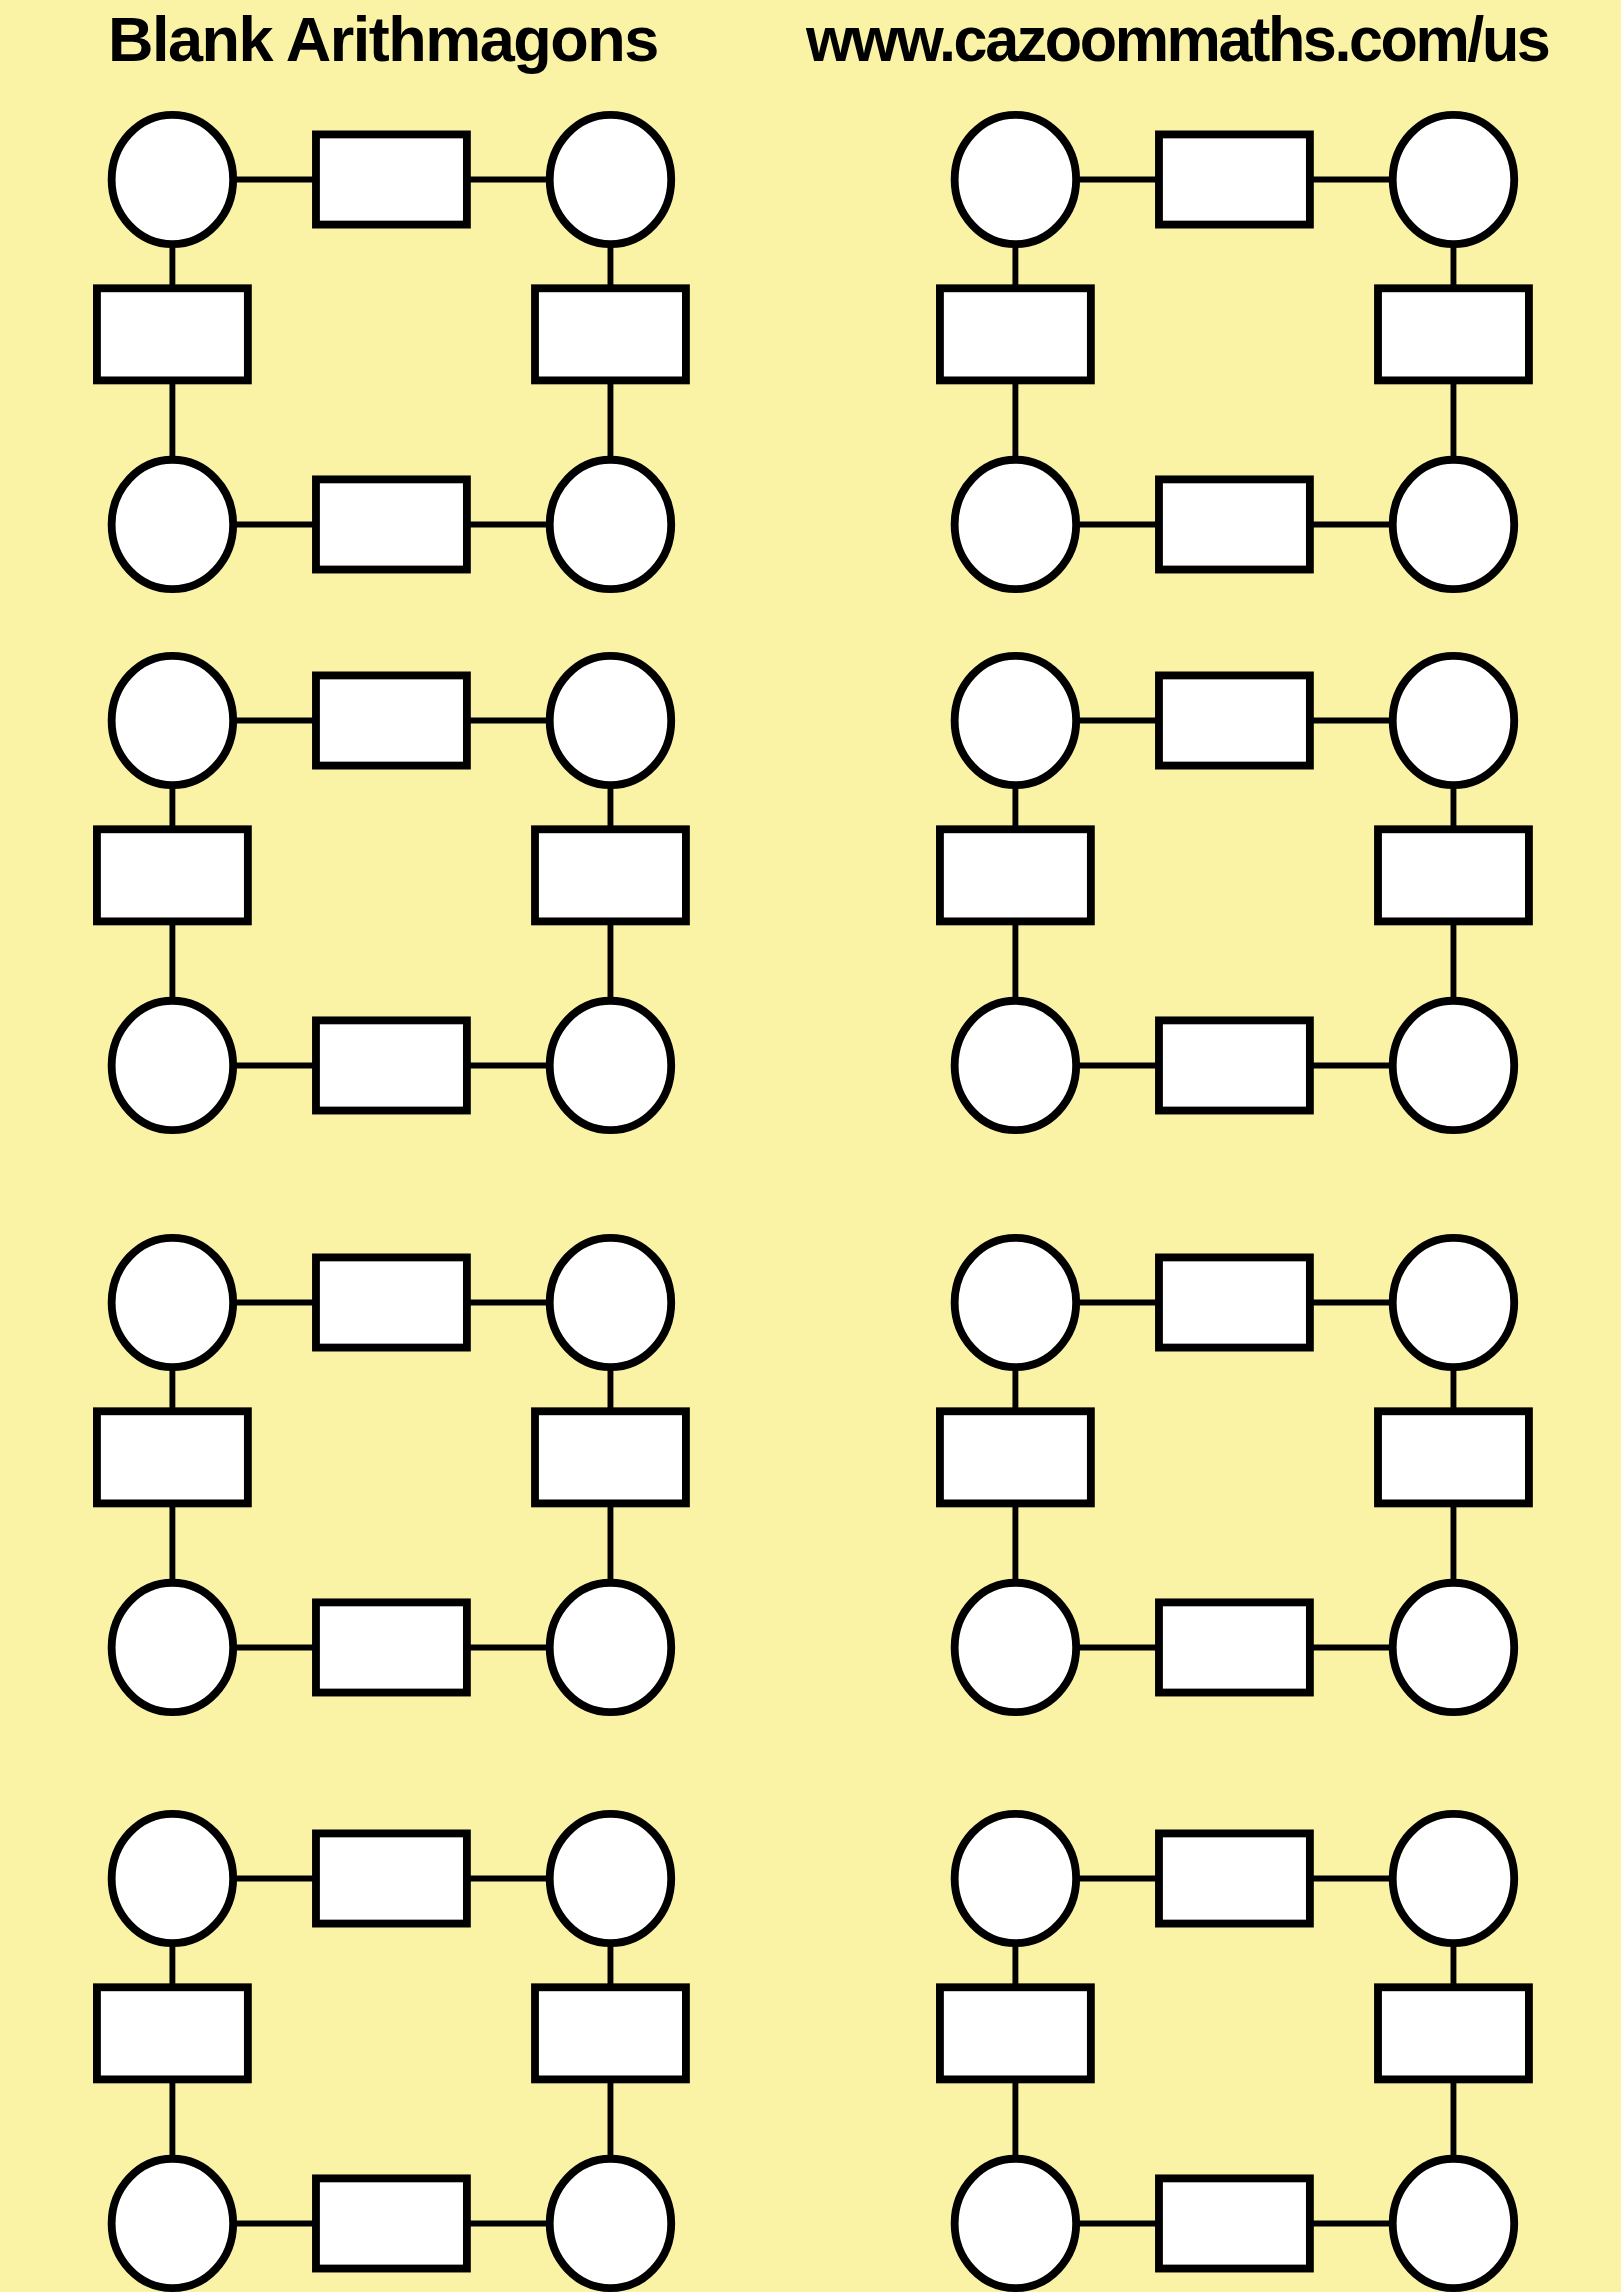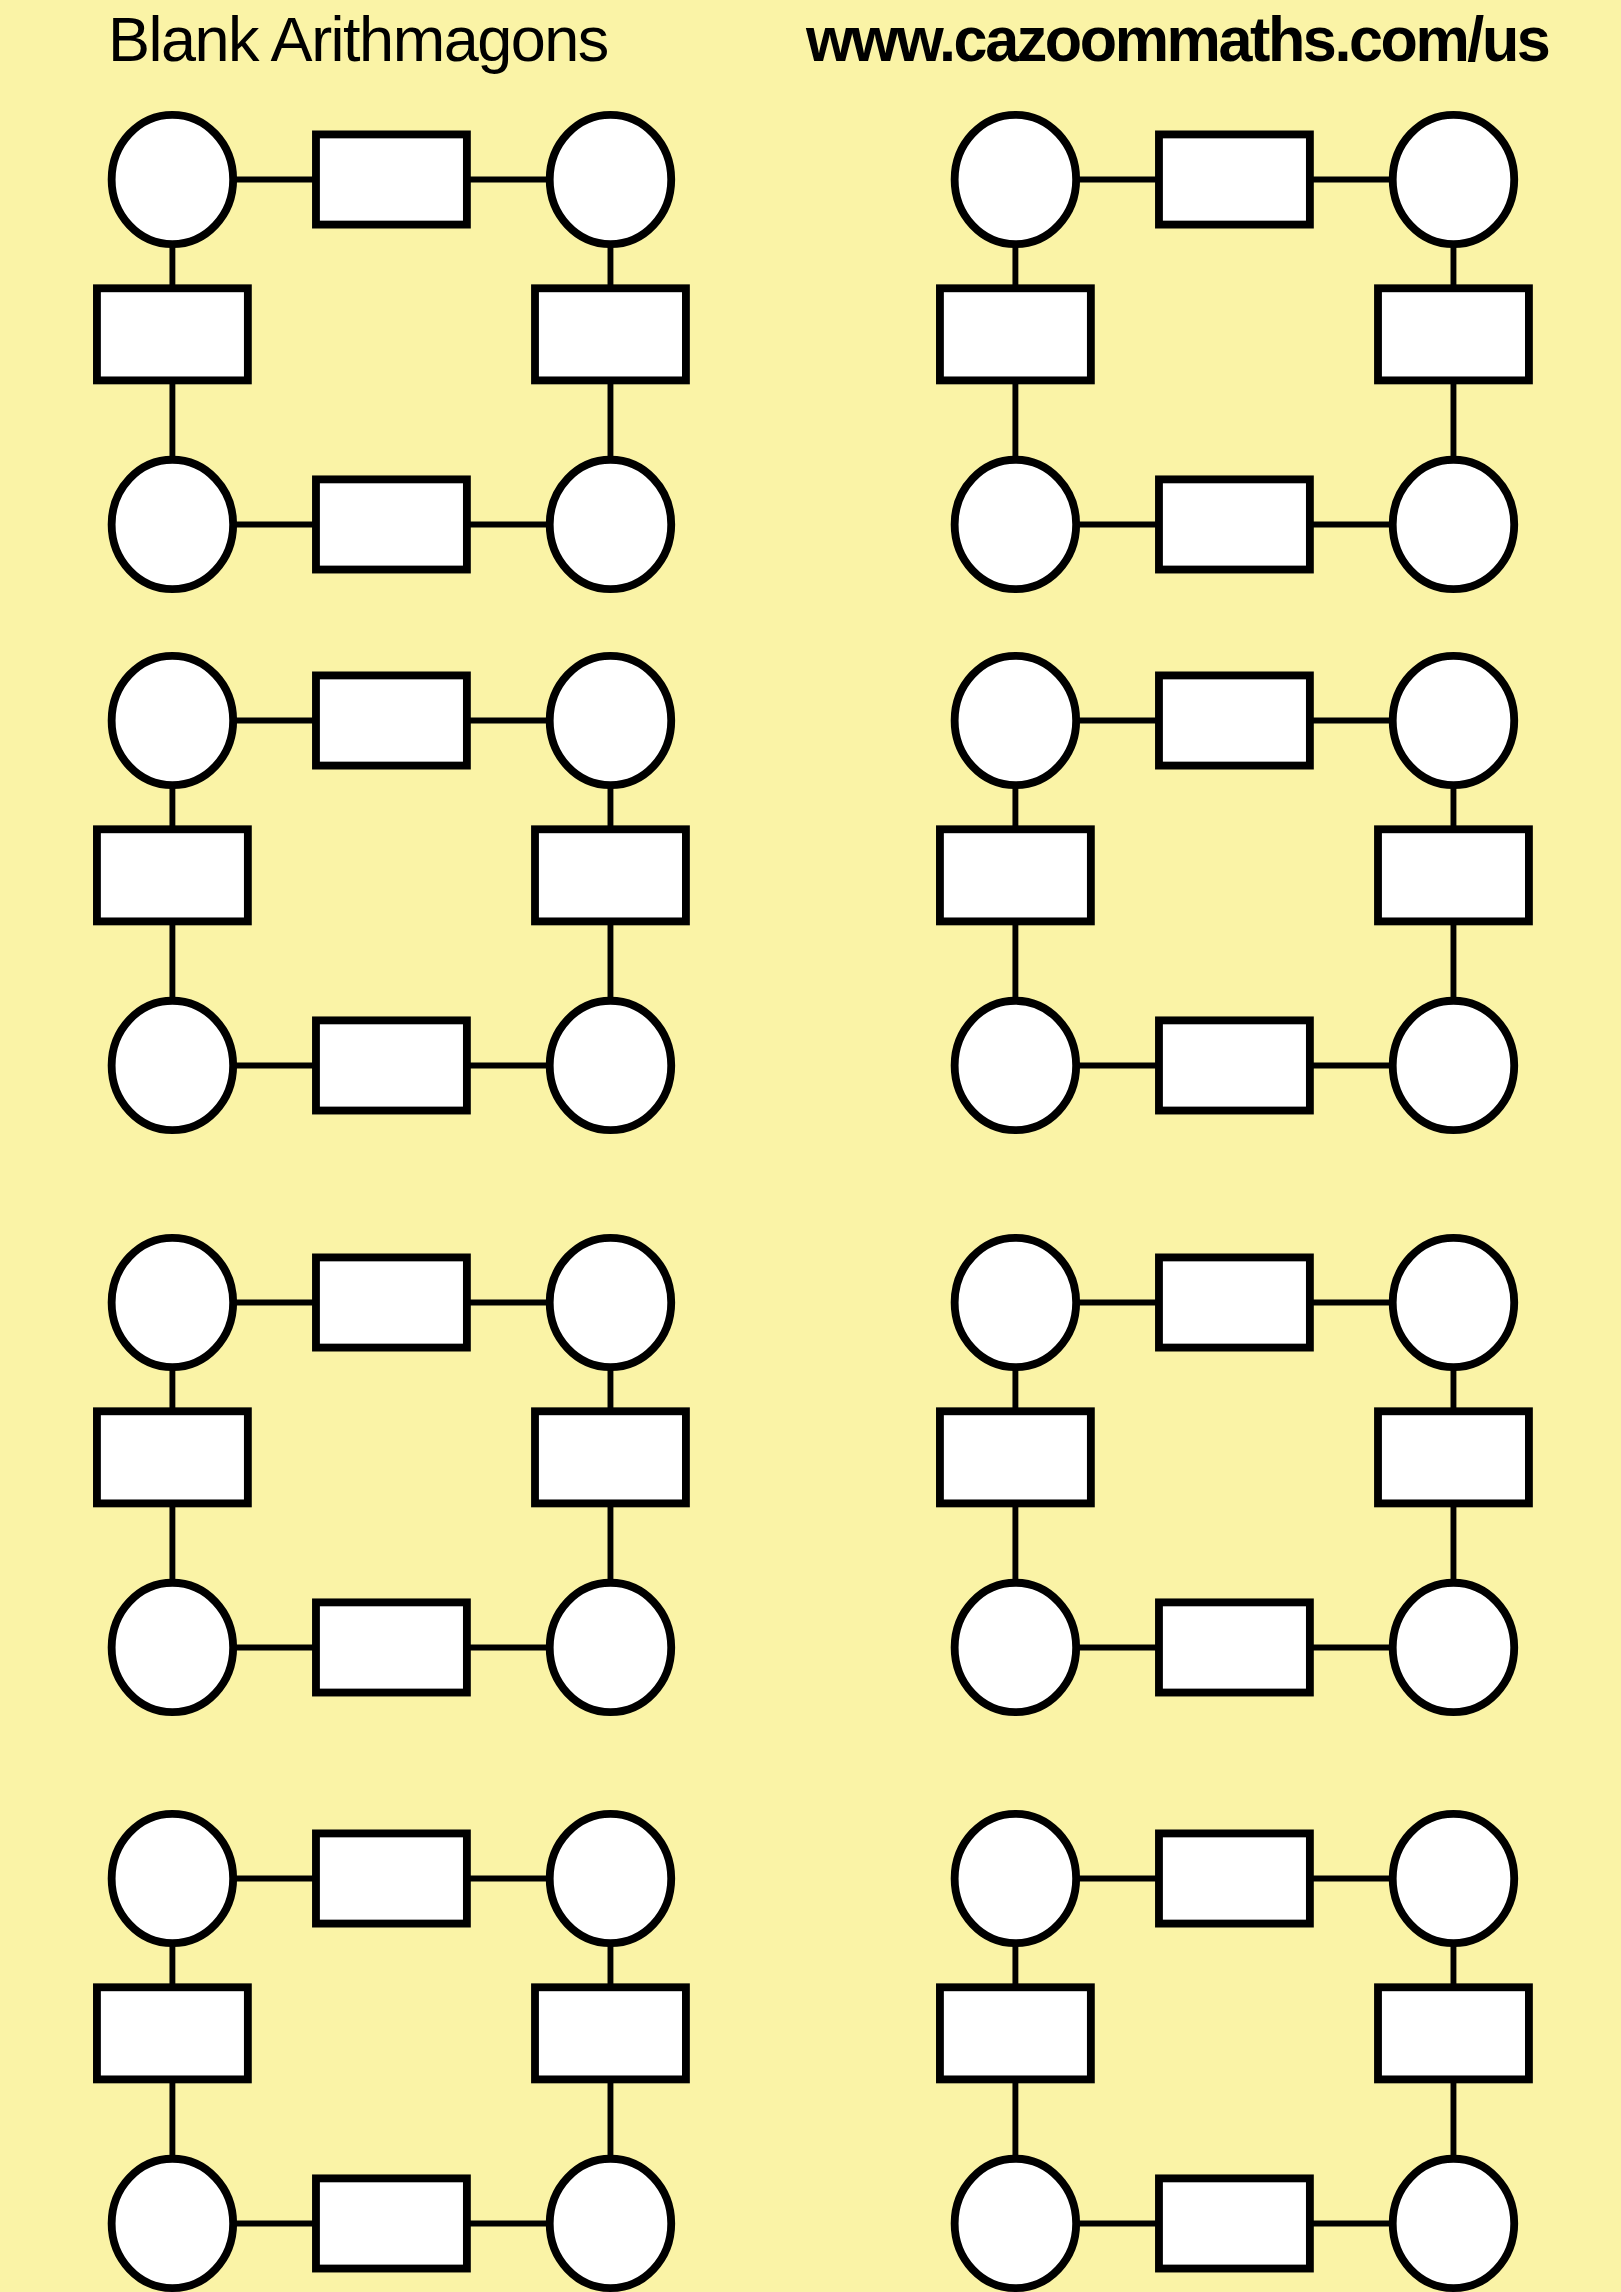--- a/index.html
+++ b/index.html
@@ -16,21 +16,21 @@
     top: 7.8px;
     left: 108px;
     right: 73px;
     display: flex;
     justify-content: space-between;
     align-items: baseline;
     line-height: 1.0;
   }
   .page-title {
     font-size: 63px;
-    font-weight: normal;
+    font-weight: bold;
     letter-spacing: -1.5px;
     color: var(--ink, #000);
     white-space: nowrap;
   }
   .site-url {
     font-size: 63px;
     font-weight: bold;
     letter-spacing: -2.5px;
     color: var(--ink, #000);
     white-space: nowrap;

